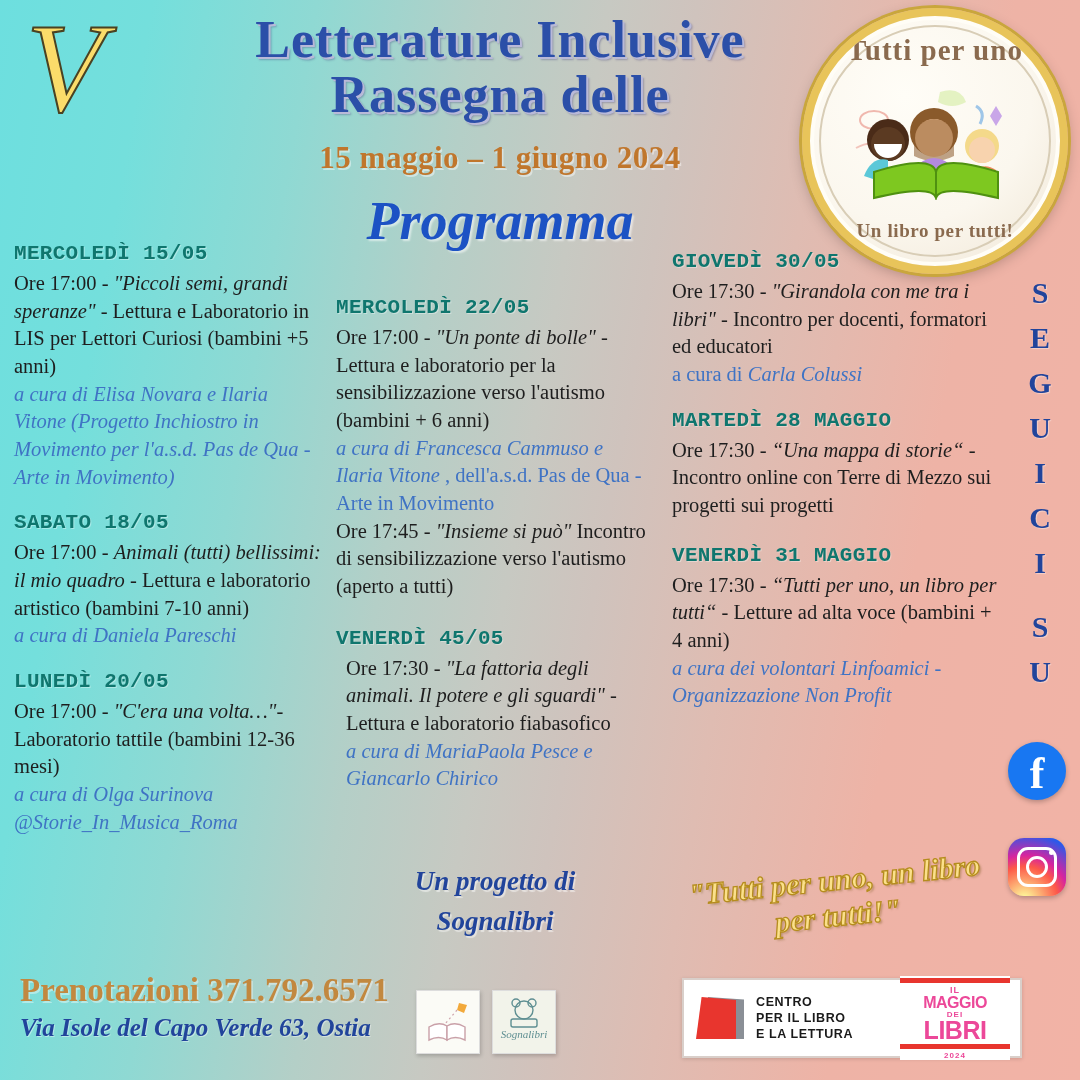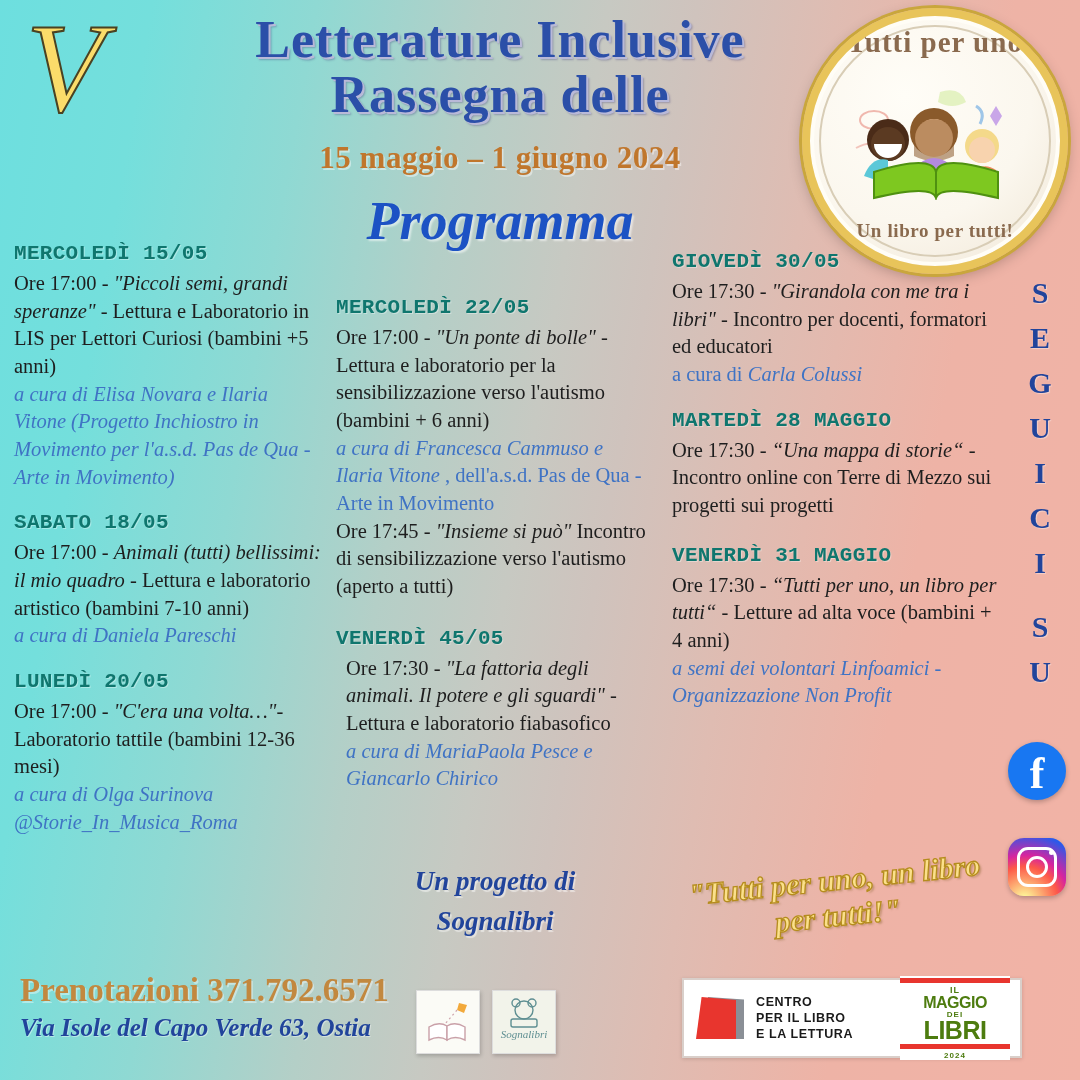--- a/index.html
+++ b/index.html
@@ -62,21 +62,21 @@
   }
   .badge .ring{
     position:absolute;inset:9px;border-radius:50%;
     border:2px solid #d8cdb6;
   }
   .badge .topcurve,.badge .botcurve{
     position:absolute;left:0;right:0;text-align:center;
     font-family:"Liberation Serif",serif;font-weight:700;
     color:#8a6a4e;
   }
-  .badge .topcurve{top:10px;font-size:29px;letter-spacing:1px;}
+  .badge .topcurve{top:18px;font-size:29px;letter-spacing:1px;}
   .badge .botcurve{bottom:24px;font-size:19px;letter-spacing:.6px;}
   .badge svg{position:absolute;left:34px;top:68px;}
 
   
   .col{position:absolute;}
   .col1{left:14px;top:242px;width:310px;}
   .col2{left:336px;top:296px;width:312px;}
   .col3{left:672px;top:250px;width:326px;}
 
   .day{
@@ -158,21 +158,21 @@
     background:#fff;border:2px solid #d9cfca;display:flex;align-items:center;
     box-shadow:0 1px 4px rgba(0,0,0,.15);
   }
   .cpl-mark{width:52px;height:46px;margin-left:10px;position:relative;flex:0 0 auto;}
   .cpl-mark .b1{position:absolute;left:10px;top:2px;width:40px;height:42px;background:#8a8f96;clip-path:polygon(10% 0,100% 6%,100% 100%,0 100%);}
   .cpl-mark .b2{position:absolute;left:2px;top:2px;width:40px;height:42px;background:#e8352e;clip-path:polygon(14% 0,100% 7%,100% 100%,0 100%);}
   .cpl-text{margin-left:10px;font-family:"Liberation Sans",sans-serif;font-weight:700;
     font-size:12.5px;line-height:1.28;color:#1a1a1a;letter-spacing:.6px;}
   .mdl{
     margin-left:auto;margin-right:10px;width:110px;background:#fff;text-align:center;
-    font-family:"Liberation Sans",sans-serif;color:#4d7c0f;
+    font-family:"Liberation Sans",sans-serif;color:#ec4899;
   }
   .mdl .il{font-size:9px;font-weight:700;letter-spacing:1px;}
   .mdl .mg{font-size:16px;font-weight:700;line-height:.95;letter-spacing:-.5px;}
   .mdl .dei{font-size:8px;font-weight:700;letter-spacing:1px;}
   .mdl .lb{font-size:25px;font-weight:700;line-height:.95;letter-spacing:-.5px;}
   .mdl .yr{font-size:8px;font-weight:700;letter-spacing:1px;}
   .mdl .rule{height:5px;background:#e8352e;margin:2px 0;}
 </style>
 </head>
 <body>
@@ -271,21 +271,21 @@
       <div class="day">MARTEDÌ 28 MAGGIO</div>
       <p>
         <span>Ore 17:30 - </span><span class="it">“Una mappa di storie“</span><span> -  Incontro online con Terre di Mezzo sui progetti sui progetti</span>
       </p>
     </div>
     <div class="ev" style="margin-top:24px;">
       <div class="day">VENERDÌ 31 MAGGIO</div>
       <p>
         <span>Ore 17:30 - </span><span class="it">“Tutti per uno, un libro per tutti“</span><span> - Letture ad alta voce (bambini + 4 anni)</span>
       </p>
-      <p class="cura">a semi dei volontari Linfoamici - Organizzazione Non Profit</p>
+      <p class="cura">a cura dei volontari Linfoamici - Organizzazione Non Profit</p>
     </div>
   </div>
 
   <div class="seguici">
     <span>S</span>
     <span>E</span>
     <span>G</span>
     <span>U</span>
     <span>I</span>
     <span>C</span>

